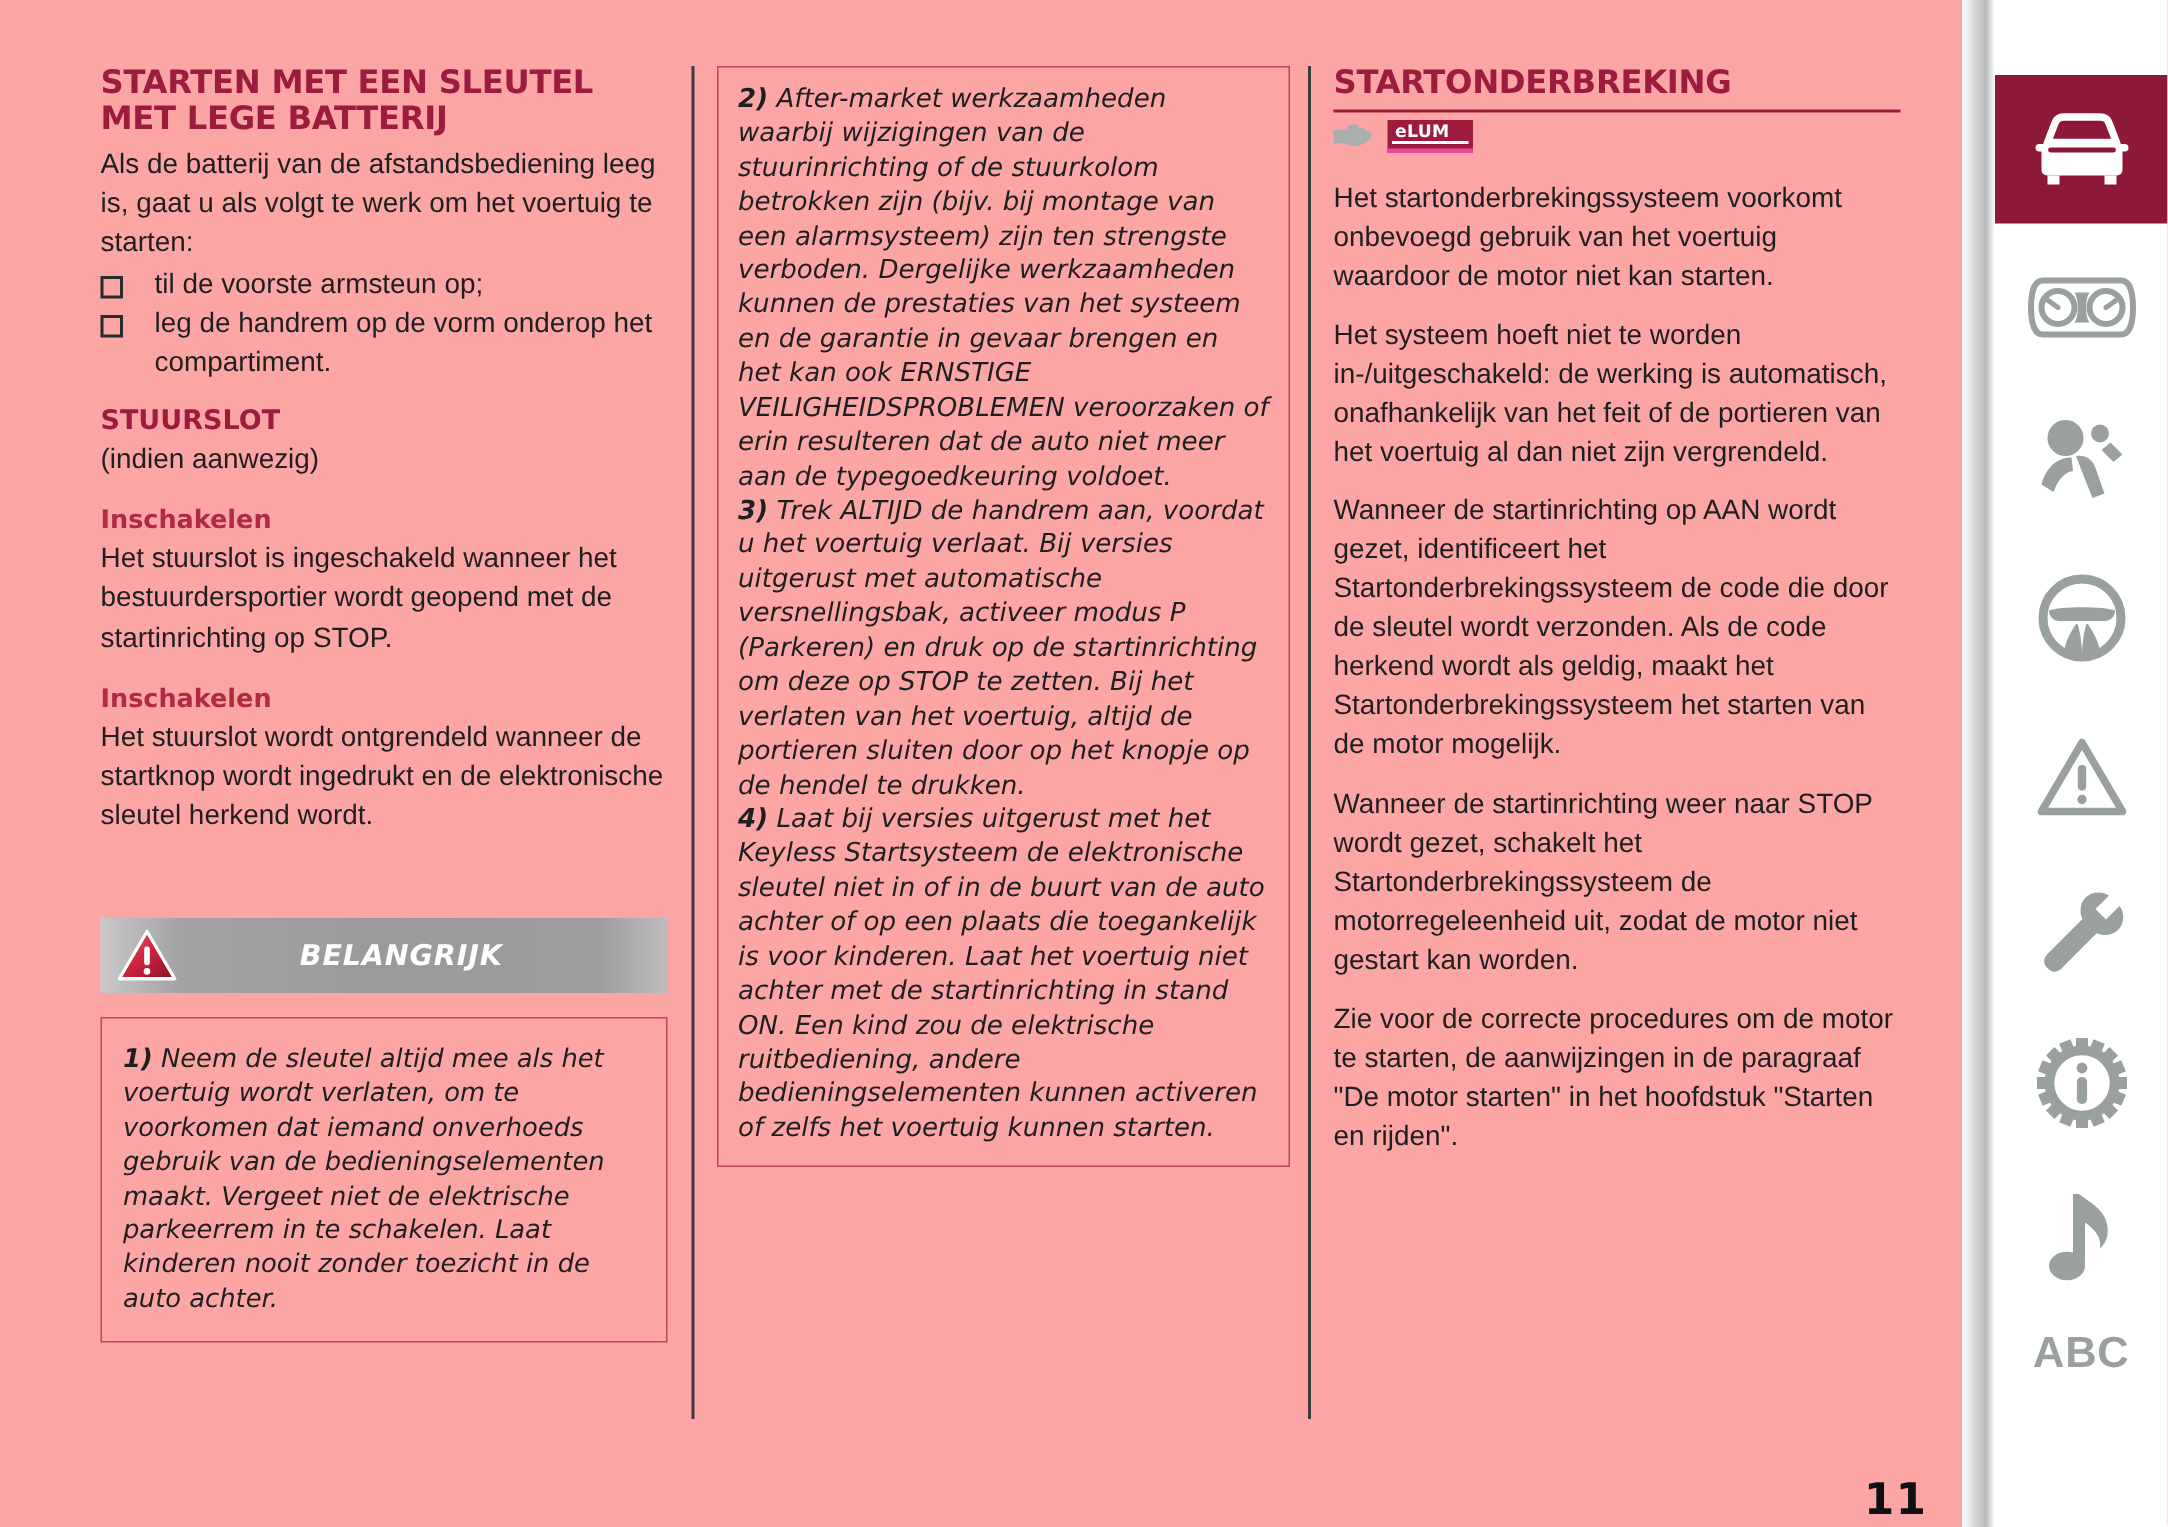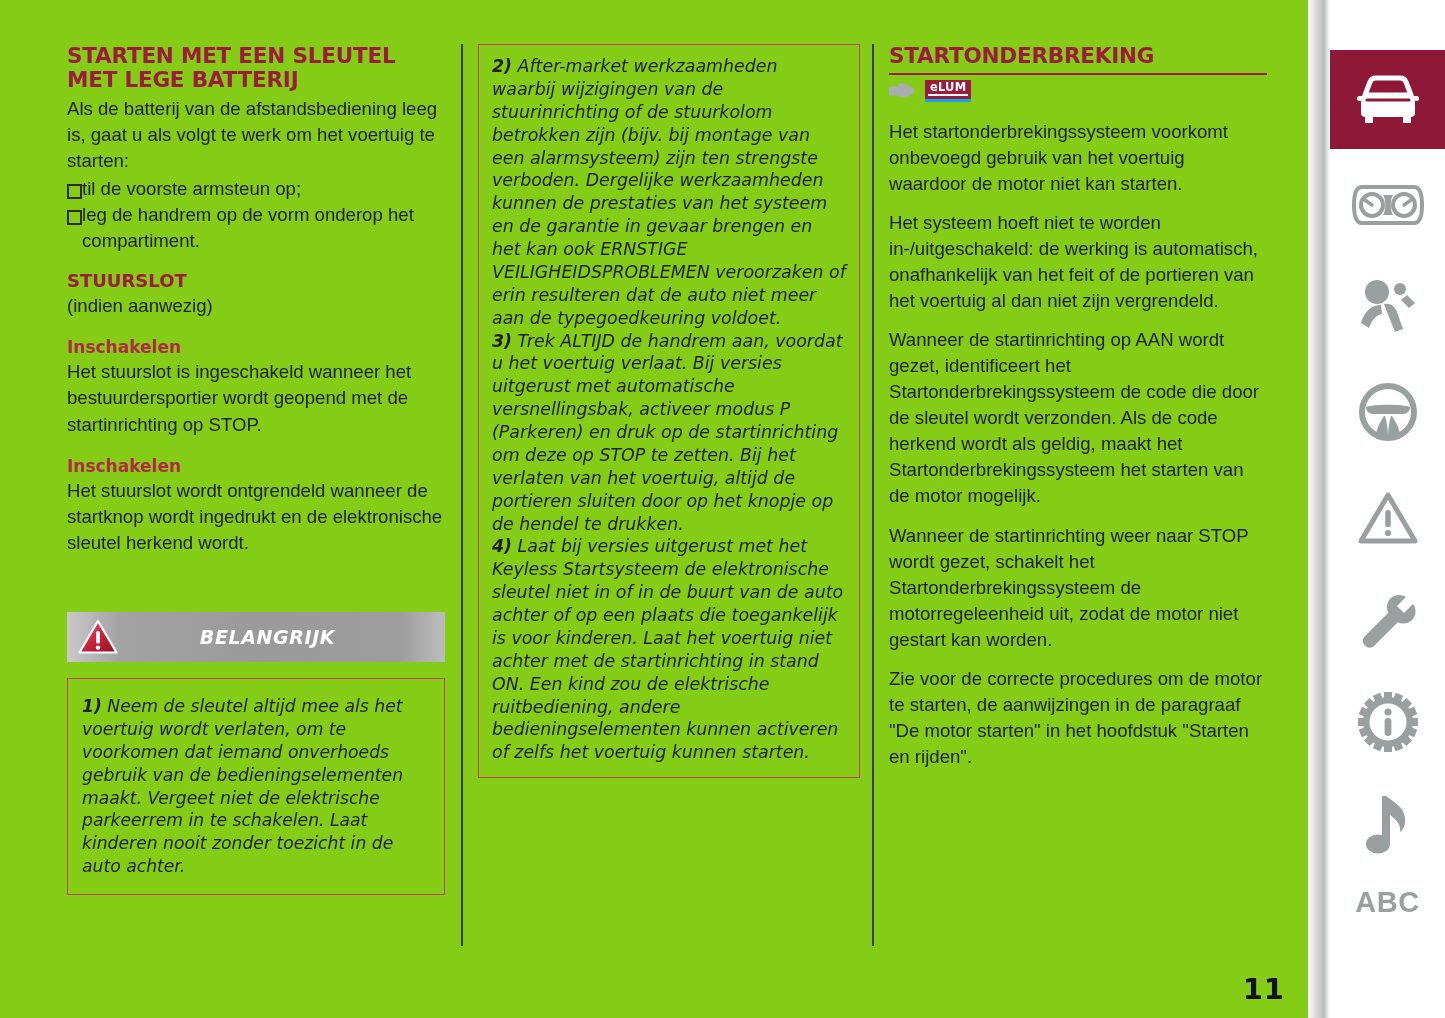--- a/index.html
+++ b/index.html
@@ -13,21 +13,21 @@
     position: relative;
     overflow: hidden;
     font-family: "Liberation Sans", sans-serif;
     color: #1a1a1a;
   }
 
   
   #page {
     position: absolute;
     inset: 0;
-    background: #84cc16;
+    background: #fca5a5;
   }
 
   
   .col {
     position: absolute;
     top: 44px;
   }
   #col1 { left: 67px;  width: 378px; }
   #col2 { left: 478px; width: 382px; }
   #col3 { left: 889px; width: 378px; }
@@ -83,21 +83,21 @@
     color: #1f1f1f;
   }
   p.body + p.body { margin-top: 13px; }
   p.tight { margin-top: 1px; }
   .bullet-line {
     font-size: 18.6px;
     line-height: 1.40;
     color: #1f1f1f;
     display: flex;
     align-items: flex-start;
-    gap: 0;
+    gap: 21px;
   }
   .bullet-box {
     display: inline-block;
     width: 11px;
     height: 11px;
     border: 2px solid #2b2b2b;
     margin-top: 8px;
     flex: 0 0 auto;
   }
 
@@ -168,24 +168,24 @@
     height: 26px;
   }
   .hand-icon { width: 27px; height: 20px; }
   .elum-badge {
     background: #9d1b3c;
     color: #ffffff;
     font-family: "DejaVu Sans", sans-serif;
     font-weight: bold;
     font-size: 11.5px;
     letter-spacing: 0.2px;
-    padding: 2px 5px 5px 5px;
+    padding: 2px 16px 5px 5px;
     line-height: 1;
     position: relative;
-    border-bottom: 3px solid #0ea5e9;
+    border-bottom: 3px solid #ec4899;
   }
   .elum-badge::after {
     content: "";
     position: absolute;
     left: 3px; right: 3px;
     bottom: 3px;
     height: 1.5px;
     background: #ffffff;
   }
 
@@ -222,21 +222,21 @@
     font-weight: bold;
     font-size: 29px;
     color: #9aa0a0;
     letter-spacing: 0.5px;
   }
 
   
   #page-number {
     position: absolute;
     right: 160px;
-    bottom: 12px;
+    bottom: 2px;
     font-family: "DejaVu Sans", sans-serif;
     font-weight: bold;
     font-size: 29px;
     color: #101010;
     letter-spacing: 1px;
   }
 </style>
 </head>
 <body>
 

